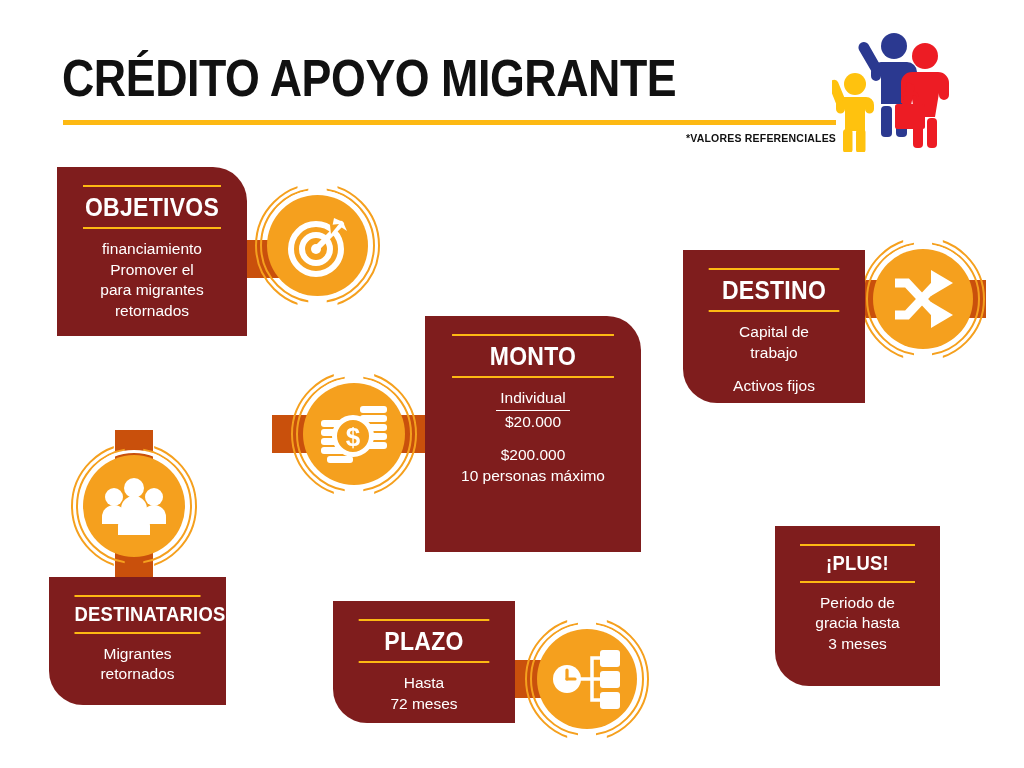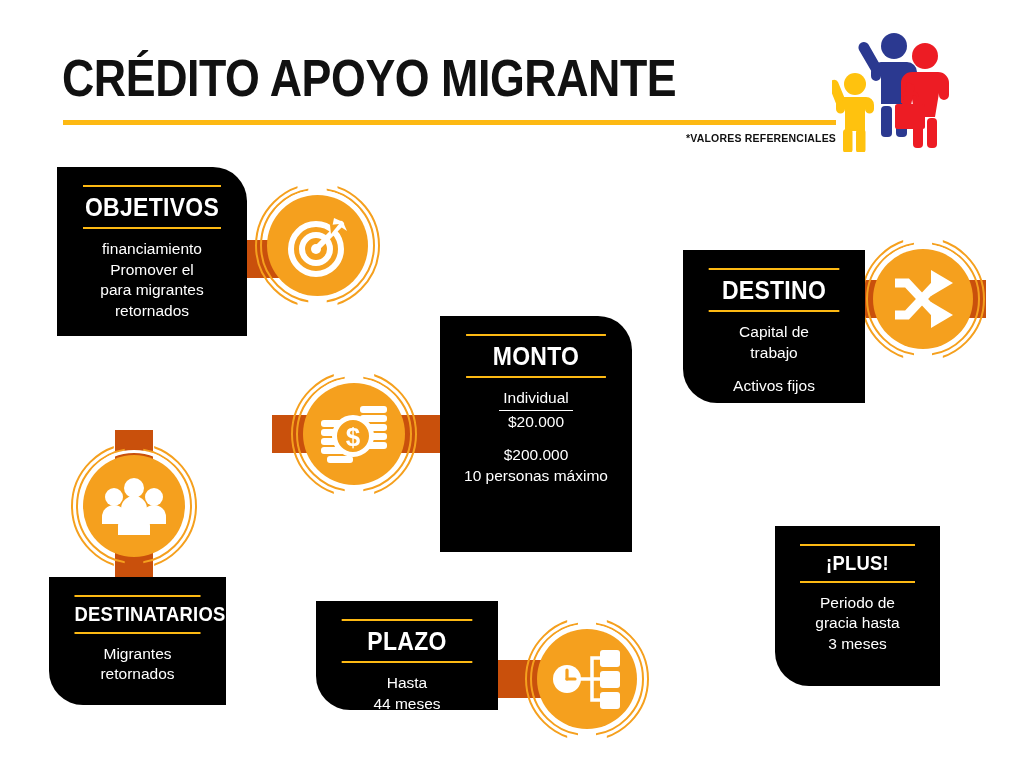--- a/index.html
+++ b/index.html
@@ -59,21 +59,21 @@
     position: absolute;
     left: 832px;
     top: 26px;
     width: 120px;
     height: 126px;
   }
 
   
   .card {
     position: absolute;
-    background: #000000;
+    background: #7f1d1d;
     color: #ffffff;
     text-align: center;
     padding: 14px 14px 16px 14px;
     z-index: 4;
   }
   .card.r-tr { border-top-right-radius: 34px; }
   .card.r-bl { border-bottom-left-radius: 34px; }
 
   .card-title {
     font-family: "Liberation Sans Narrow", "Liberation Sans", sans-serif;
@@ -269,21 +269,21 @@
         <rect x="41" y="22" width="27" height="7" rx="3"></rect>
         <rect x="41" y="31" width="27" height="7" rx="3"></rect>
         <rect x="41" y="40" width="27" height="7" rx="3"></rect>
       </g>
       <circle cx="34" cy="34" r="20" fill="#F5A01E"></circle>
       <circle cx="34" cy="34" r="18.5" fill="none" stroke="#ffffff" stroke-width="5"></circle>
       <text x="34" y="44" text-anchor="middle" font-family="Liberation Sans, sans-serif" font-size="26" font-weight="bold" fill="#ffffff">$</text>
     </svg>
   </div>
 
-  <div class="card r-tr" style="left:440px; top:316px; width:192px; height:236px;">
+  <div class="card r-tr" style="left:425px; top:316px; width:216px; height:236px;">
     <div class="card-title">MONTO</div>
     <div class="card-body">
       <div><span class="sub">Individual</span></div>
       <div>$20.000</div>
       <span class="gap"></span>
       <div>$200.000</div>
       <div>10 personas máximo</div>
     </div>
   </div>
 
@@ -340,25 +340,25 @@
         <path d="M15 31 H23"></path>
       </g>
       <g fill="#ffffff">
         <rect x="48" y="2" width="20" height="17" rx="3"></rect>
         <rect x="48" y="23" width="20" height="17" rx="3"></rect>
         <rect x="48" y="44" width="20" height="17" rx="3"></rect>
       </g>
     </svg>
   </div>
 
-  <div class="card r-bl" style="left:316px; top:601px; width:182px; height:109px;">
+  <div class="card r-bl" style="left:333px; top:601px; width:182px; height:122px;">
     <div class="card-title">PLAZO</div>
     <div class="card-body">
       <div>Hasta</div>
-      <div>44 meses</div>
+      <div>72 meses</div>
     </div>
   </div>
 
   <div class="card r-bl" style="left:775px; top:526px; width:165px; height:160px;">
     <div class="card-title small">¡PLUS!</div>
     <div class="card-body">
       <div>Periodo de</div>
       <div>gracia hasta</div>
       <div>3 meses</div>
     </div>

